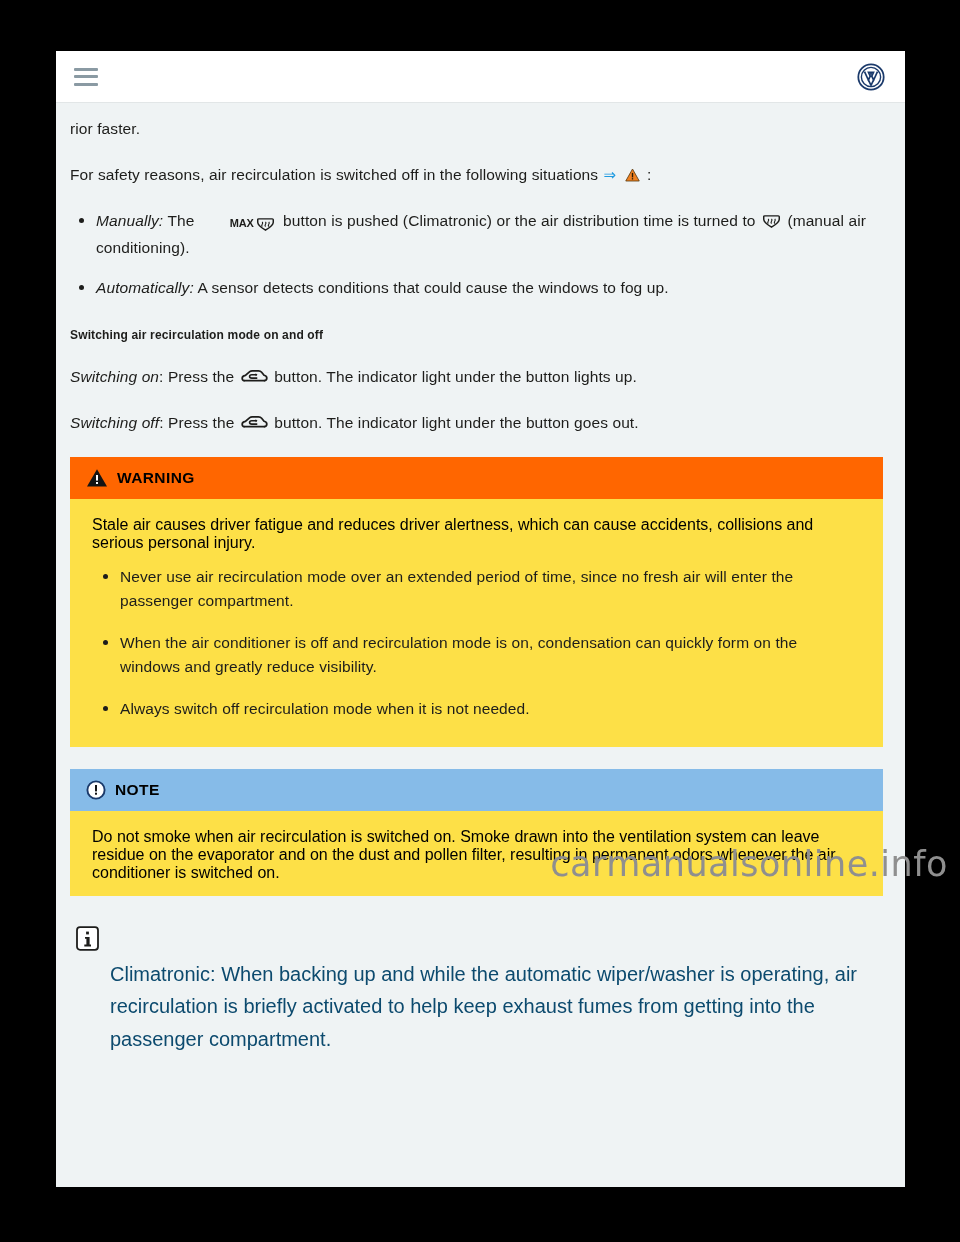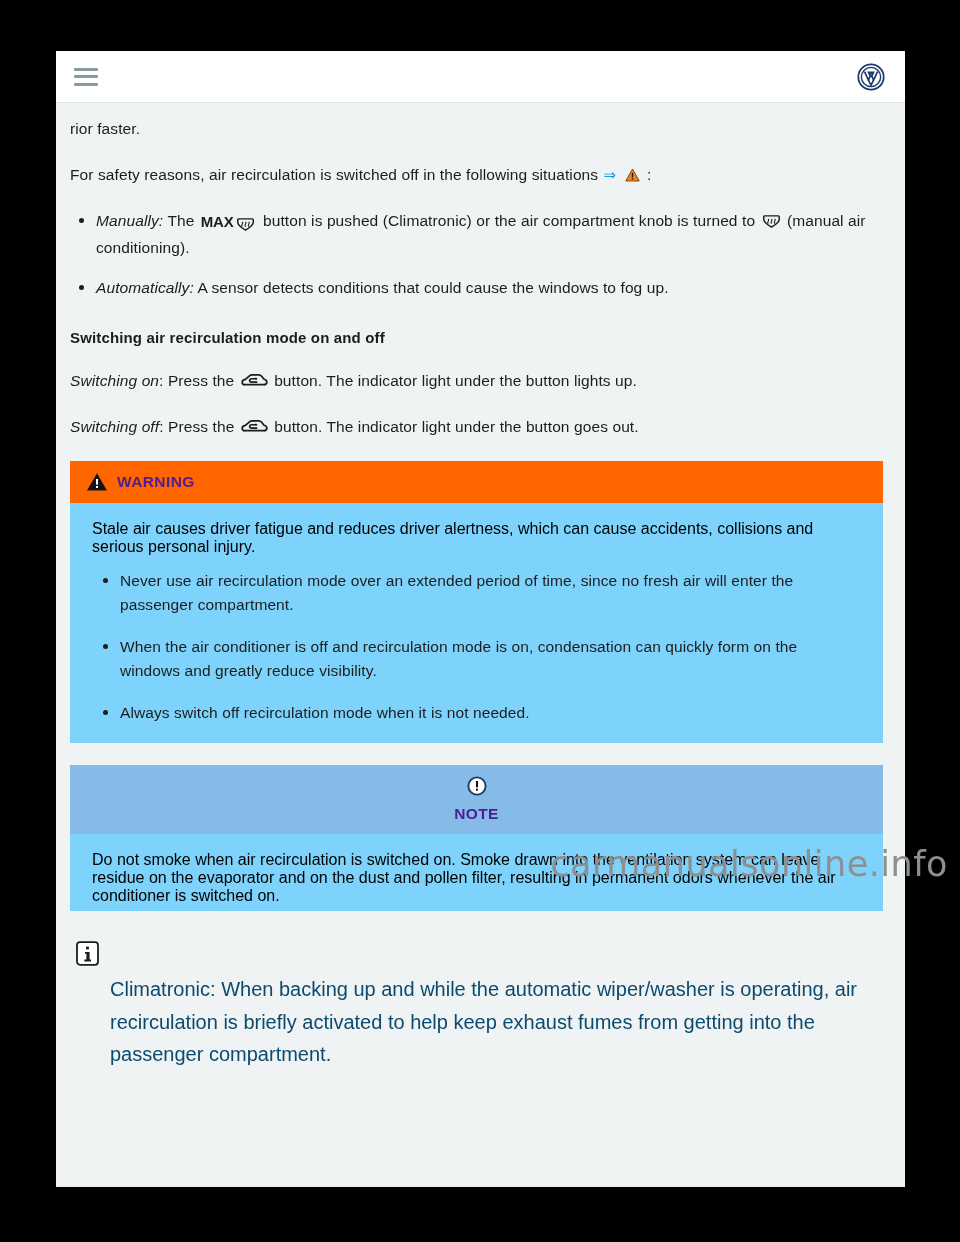--- a/index.html
+++ b/index.html
@@ -72,21 +72,21 @@
     color: #1d1d1b;
     font-size: 15.5px;
     line-height: 1.55;
     letter-spacing: .1px;
   }
 
   p.para { margin: 0 0 22px 0; }
 
   .hdg {
     font-weight: bold;
-    font-size: 15px;
+    font-size: 12px;
     margin: 26px 0 20px 0;
     letter-spacing: .15px;
   }
 
   ul.bullets {
     list-style: none;
     margin: 0 0 16px 0;
     padding: 0;
   }
   ul.bullets > li {
@@ -115,23 +115,24 @@
   }
   .defrost { width: 19px; height: 15px; }
   .maxbadge {
     display: inline-block;
     vertical-align: -3px;
     white-space: nowrap;
     margin: 0 2px;
   }
   .maxbadge .maxtext {
     font-weight: bold;
-    font-size: 15px;
+    font-size: 11px;
     letter-spacing: -.2px;
     vertical-align: 2px;
+    margin-left: 29px;
   }
   .recirc { width: 27px; height: 16px; vertical-align: -3px; }
   .arrow-ref {
     color: #1f9ae0;
     font-size: 15px;
     vertical-align: 0px;
     padding: 0 1px;
   }
   .tri-warn { width: 15px; height: 14px; vertical-align: -2px; margin: 0 3px; }
 
@@ -139,28 +140,28 @@
   .callout { margin: 0 0 22px 0; }
 
   .callout-head {
     display: flex;
     align-items: center;
     gap: 9px;
     padding: 11px 16px;
     font-weight: bold;
     font-size: 15.5px;
     letter-spacing: .4px;
-    color: #4c1d95;
+    color: #000000;
   }
   .callout-head.warning { background: #ff6600; }
-  .callout-head.note    { background: #86bbe8; flex-direction: column; }
+  .callout-head.note    { background: #86bbe8; }
 
   .callout-body {
-    background: #7dd3fc;
-    padding: 17px 22px 6px 22px;
+    background: #fde047;
+    padding: 17px 22px 14px 22px;
   }
   .callout-body p { margin: 0 0 13px 0; }
   .callout-body p:last-child { margin-bottom: 0; }
   .callout-body ul.bullets { margin-bottom: 12px; }
   .callout-body ul.bullets > li { margin-bottom: 18px; padding-left: 28px; }
   .callout-body ul.bullets > li:last-child { margin-bottom: 4px; }
   .callout-body ul.bullets > li::before { left: 11px; }
 
   .warn-tri-head { width: 22px; height: 20px; }
   .note-circ-head { width: 20px; height: 20px; }
@@ -234,21 +235,21 @@
           <em class="it">Manually:</em>
           <span>The</span>
           <span class="maxbadge">
             <span class="maxtext">MAX</span><svg class="defrost icon-inline" viewBox="0 0 22 17">
               <path d="M2 3 Q2 2 3.2 2 L18.8 2 Q20 2 20 3 L20 6 Q20 10 11 15 Q2 10 2 6 Z" fill="none" stroke="#1d1d1b" stroke-width="1.7"></path>
               <path d="M7.2 5.4 q1.1 1.4 0 2.8 q-1.1 1.4 0 2.8" fill="none" stroke="#1d1d1b" stroke-width="1.3"></path>
               <path d="M11 5.4 q1.1 1.4 0 2.8 q-1.1 1.4 0 2.8" fill="none" stroke="#1d1d1b" stroke-width="1.3"></path>
               <path d="M14.8 5.4 q1.1 1.4 0 2.8 q-1.1 1.4 0 2.8" fill="none" stroke="#1d1d1b" stroke-width="1.3"></path>
             </svg>
           </span>
-          <span>button is pushed (Climatronic) or the air compartment knob is turned to</span>
+          <span>button is pushed (Climatronic) or the air distribution time is turned to</span>
           <svg class="defrost icon-inline" viewBox="0 0 22 17">
             <path d="M2 3 Q2 2 3.2 2 L18.8 2 Q20 2 20 3 L20 6 Q20 10 11 15 Q2 10 2 6 Z" fill="none" stroke="#1d1d1b" stroke-width="1.7"></path>
             <path d="M7.2 5.4 q1.1 1.4 0 2.8 q-1.1 1.4 0 2.8" fill="none" stroke="#1d1d1b" stroke-width="1.3"></path>
             <path d="M11 5.4 q1.1 1.4 0 2.8 q-1.1 1.4 0 2.8" fill="none" stroke="#1d1d1b" stroke-width="1.3"></path>
             <path d="M14.8 5.4 q1.1 1.4 0 2.8 q-1.1 1.4 0 2.8" fill="none" stroke="#1d1d1b" stroke-width="1.3"></path>
           </svg>
           <span>(manual air conditioning).</span>
         </li>
 
         <li>

